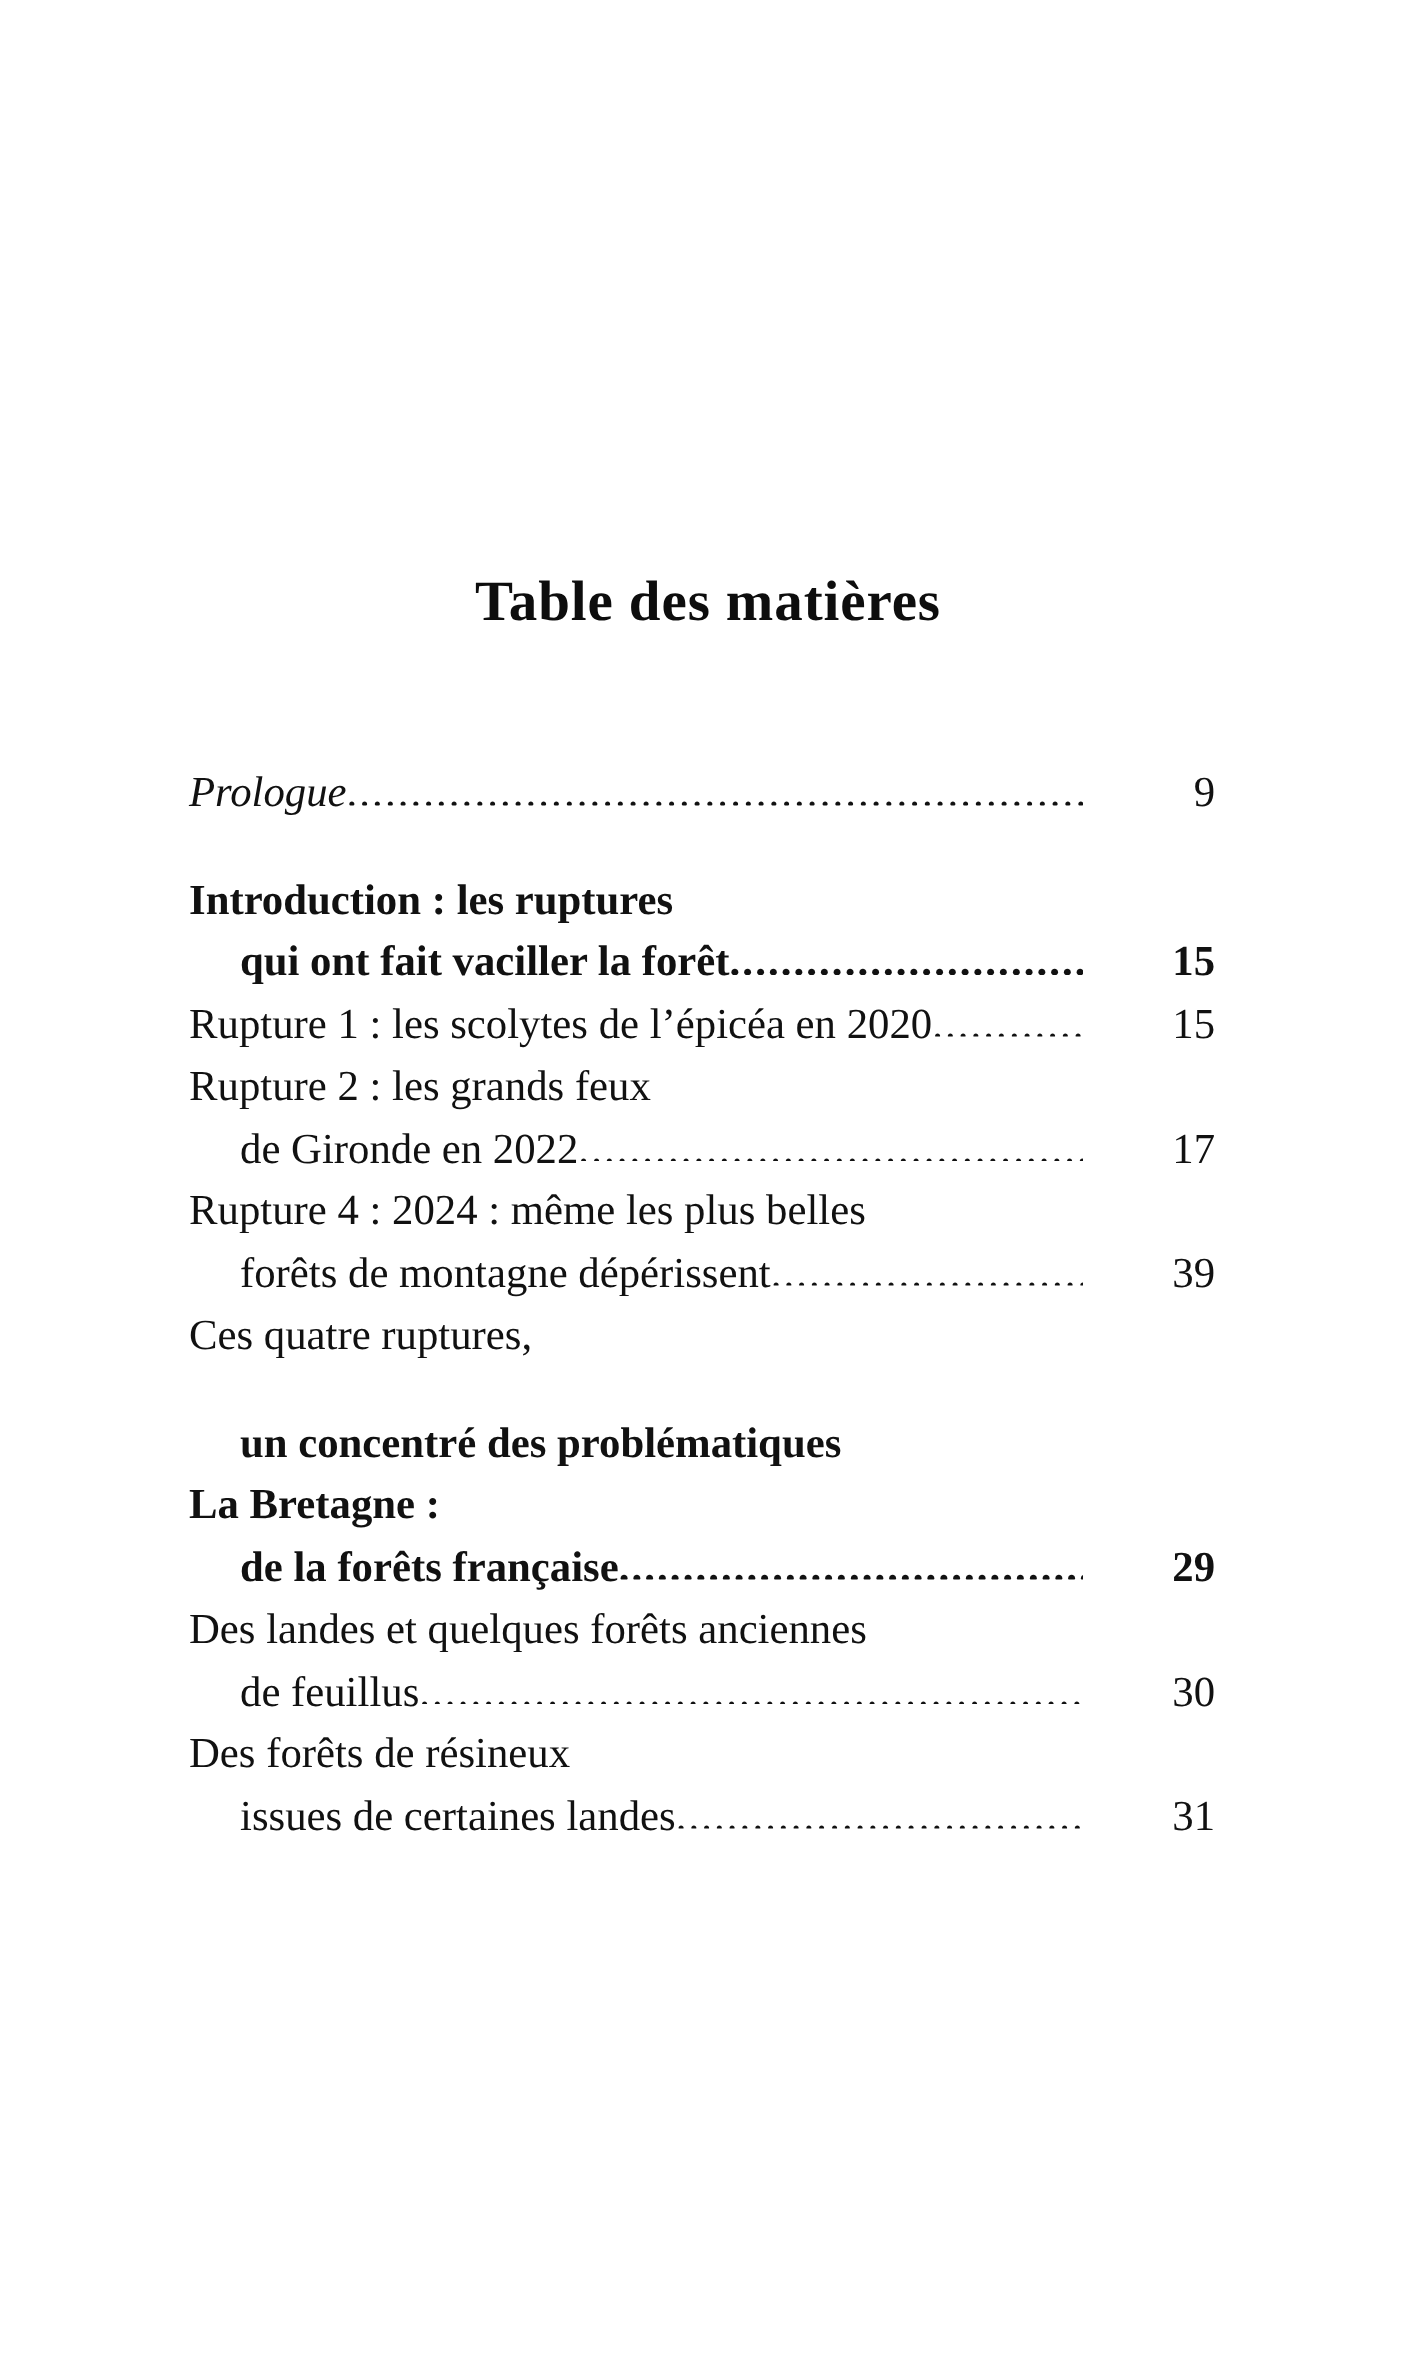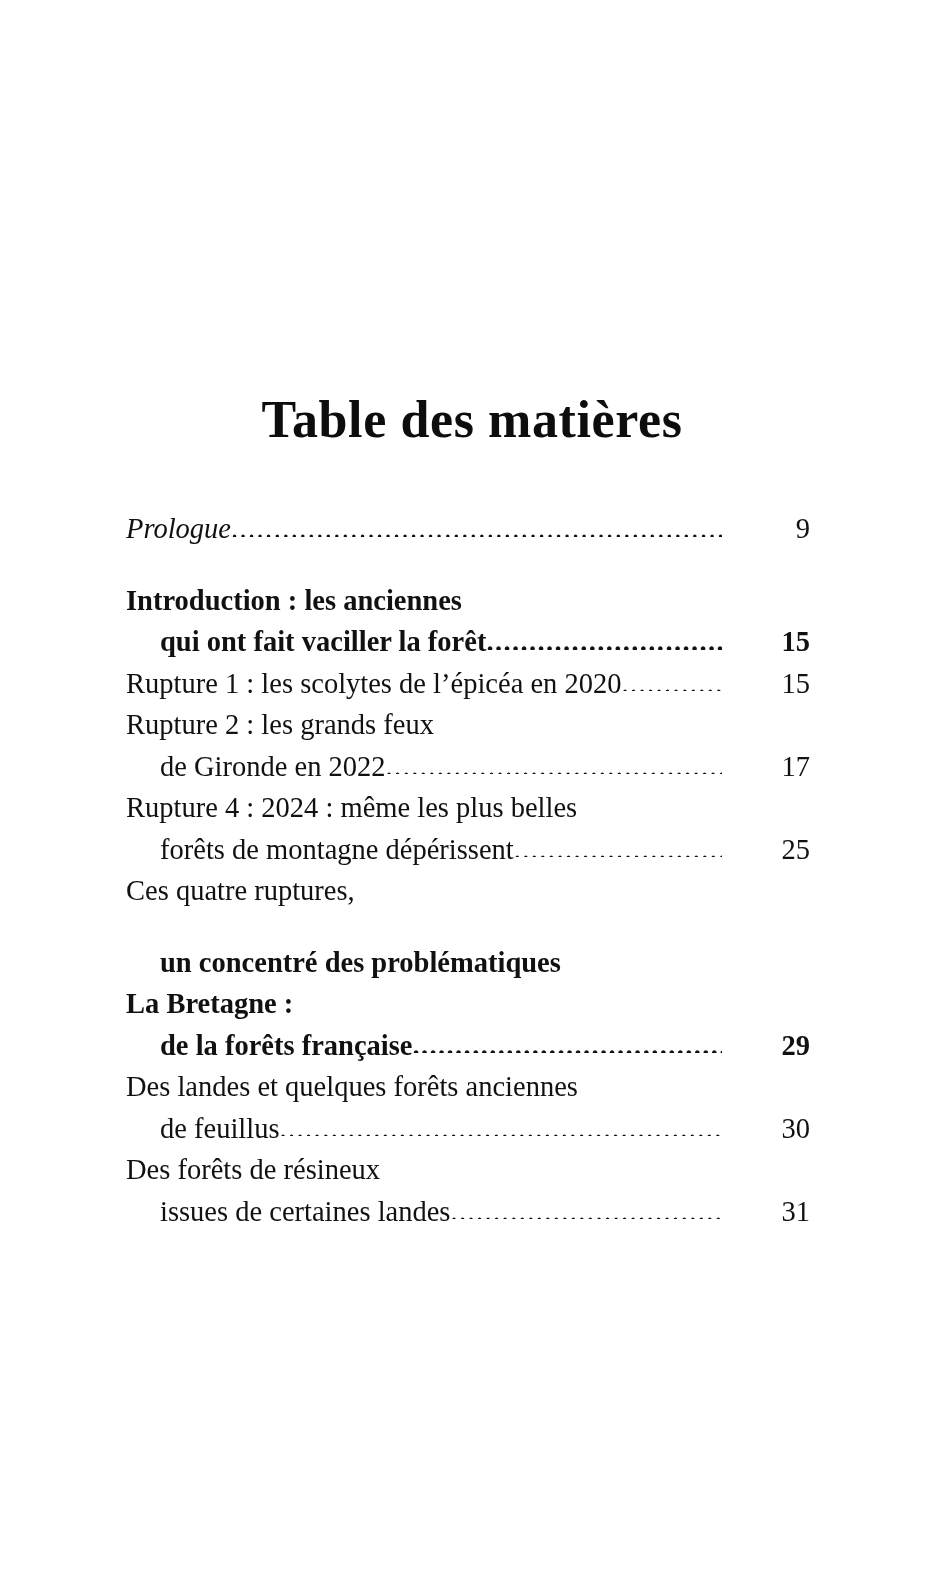--- a/index.html
+++ b/index.html
@@ -27,21 +27,21 @@
     background: #ffffff;
   }
 
   
   .toc-title {
     position: absolute;
     left: 0;
     top: 356px;
     width: 944px;
     text-align: center;
-    font-size: 52px;
+    font-size: 38px;
     font-weight: bold;
     letter-spacing: 0.6px;
     line-height: 1.1;
     color: #0d0d0d;
   }
 
   
   .toc-list {
     position: absolute;
     left: 126px;
@@ -120,21 +120,21 @@
   <div class="toc-list">
       <div class="toc-entry style-italic">
         <div class="toc-line">
           <span class="toc-text">Prologue</span>
           <span class="toc-leader" aria-hidden="true"></span>
           <span class="toc-page">9</span>
         </div>
       </div>
       <div class="toc-entry style-bold gap-before">
         <div class="toc-line no-leader">
-          <span class="toc-text">Introduction : les anciennes</span>
+          <span class="toc-text">Introduction : les ruptures</span>
           <span class="toc-leader" aria-hidden="true"></span>
           <span class="toc-page">15</span>
         </div>
         <div class="toc-line indent">
           <span class="toc-text">qui ont fait vaciller la forêt</span>
           <span class="toc-leader" aria-hidden="true"></span>
           <span class="toc-page">15</span>
         </div>
       </div>
       <div class="toc-entry style-regular">
@@ -158,21 +158,21 @@
       </div>
       <div class="toc-entry style-regular">
         <div class="toc-line no-leader">
           <span class="toc-text">Rupture 4 : 2024 : même les plus belles</span>
           <span class="toc-leader" aria-hidden="true"></span>
           <span class="toc-page">21</span>
         </div>
         <div class="toc-line indent">
           <span class="toc-text">forêts de montagne dépérissent</span>
           <span class="toc-leader" aria-hidden="true"></span>
-          <span class="toc-page">25</span>
+          <span class="toc-page">39</span>
         </div>
       </div>
       <div class="toc-entry style-regular">
         <div class="toc-line no-leader">
           <span class="toc-text">Ces quatre ruptures,</span>
           <span class="toc-leader" aria-hidden="true"></span>
           <span class="toc-page">22</span>
         </div>
       </div>
       <div class="toc-entry style-bold gap-before">

